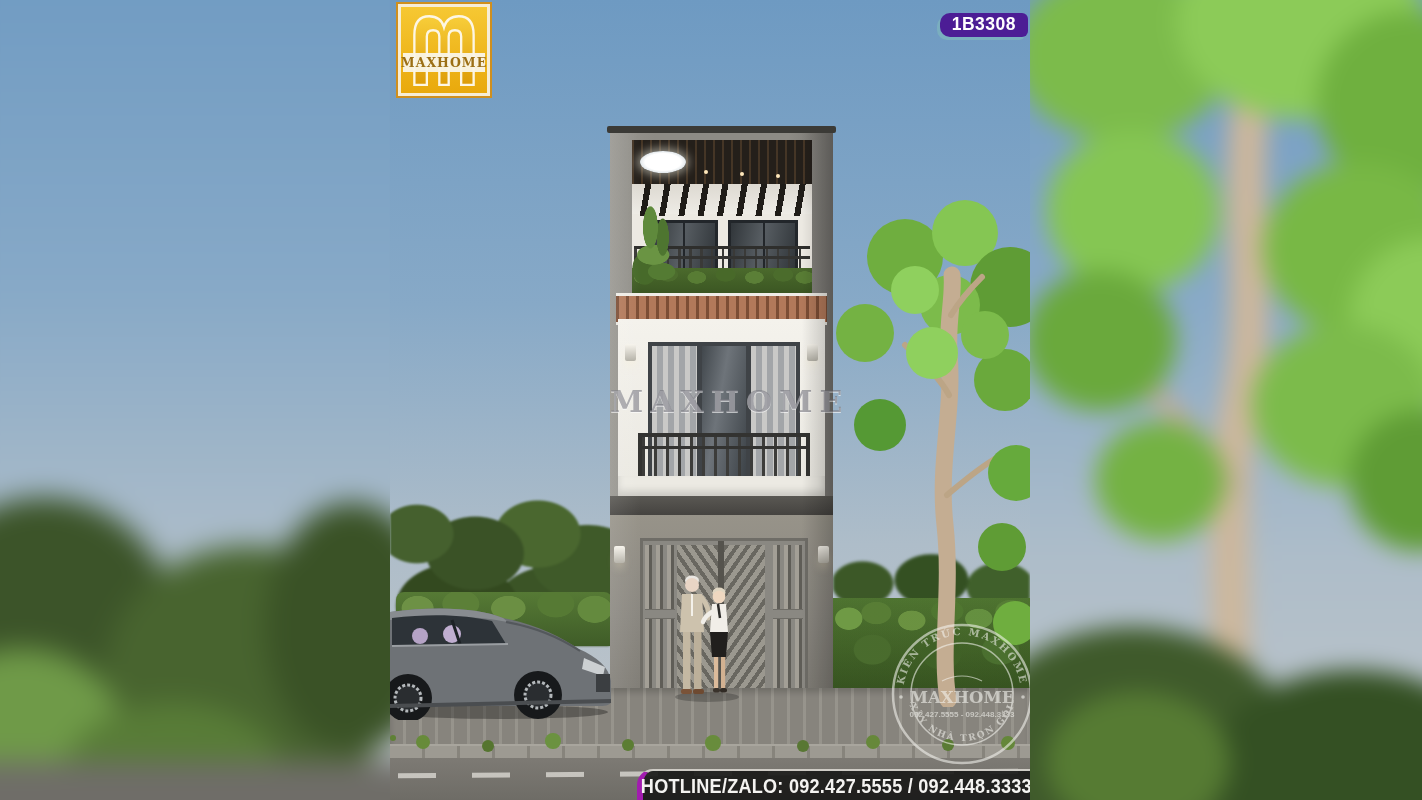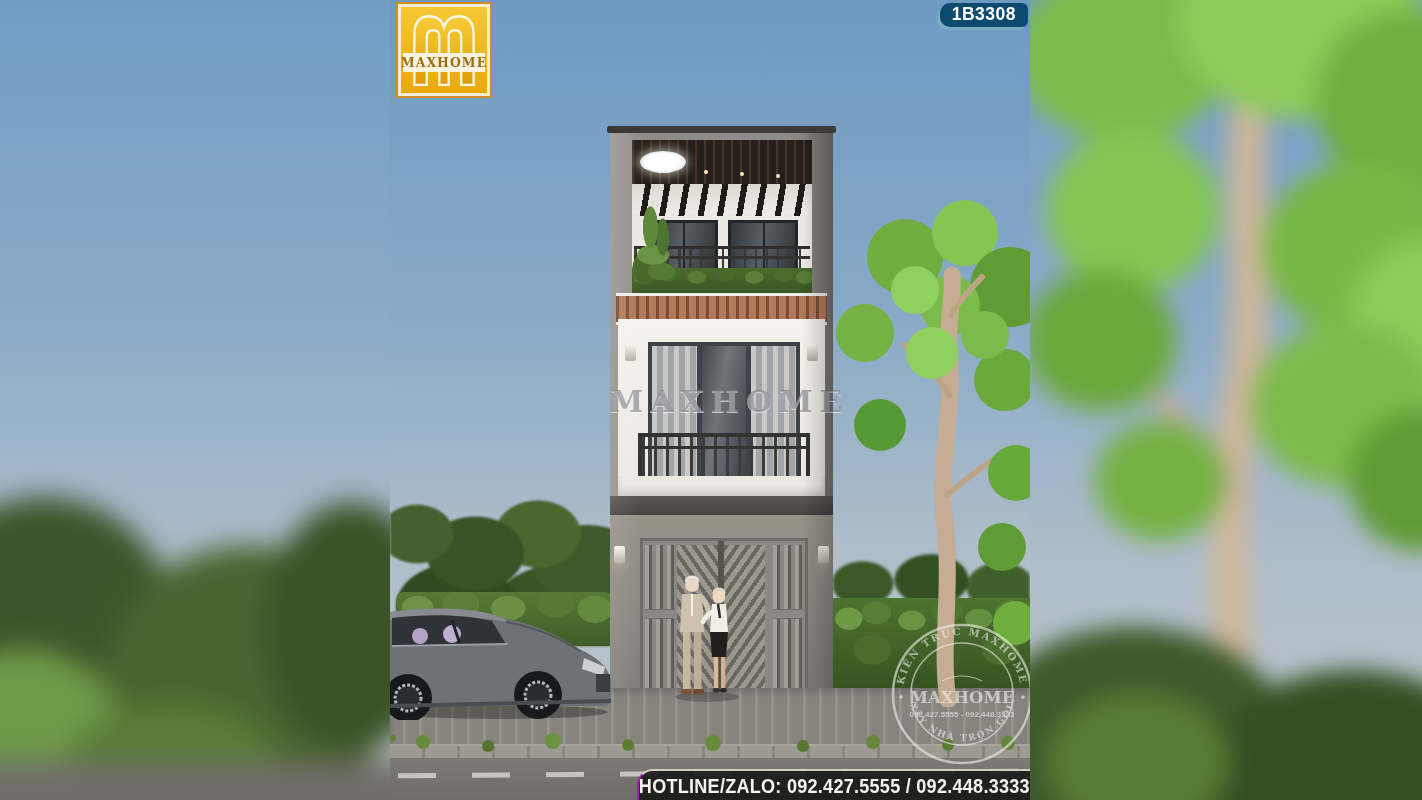--- a/index.html
+++ b/index.html
@@ -138,25 +138,25 @@
   .gp{position:absolute;top:4px;bottom:4px;}
   .gp-slat{width:30px;background:repeating-linear-gradient(90deg,#a39f96 0 4px,#5f5d57 4px 7px,#8a8882 7px 11px);}
   #gp1{left:2px;} #gp4{right:2px;}
   .gp-chev-l{left:34px;width:41px;background:repeating-linear-gradient(55deg,#9b988f 0 5px,#696760 5px 9px);}
   .gp-chev-r{left:81px;width:41px;background:repeating-linear-gradient(-55deg,#9b988f 0 5px,#696760 5px 9px);}
   #gate-post{left:75px;top:0;bottom:0;width:6px;background:#55534d;}
   .gate-rail{height:8px;background:#8a8882;border-top:1px solid #6f6d67;border-bottom:1px solid #6f6d67;top:68px;}
   #grail1{left:2px;width:30px;} #grail2{right:2px;width:30px;}
   
   #footer-bar{left:247px;top:769px;right:0;bottom:0;background:rgba(28,28,27,.94);
-    border-top:2px solid #cfccc6;border-left:2px solid #a21caf;border-top-left-radius:16px;
+    border-top:2px solid #cfccc6;border-left:6px solid #a21caf;border-top-left-radius:16px;
     display:flex;align-items:center;justify-content:center;}
   #footer-bar span{font-size:21px;font-weight:bold;color:#f4f3f1;white-space:nowrap;
     transform:scaleX(.86);letter-spacing:.3px;}
-  #badge{right:2px;top:3px;padding:1px 12px 2px;border-radius:10px 6px 6px 10px;background:#0c4a6e;
+  #badge{right:2px;top:13px;padding:1px 12px 2px;border-radius:10px 6px 6px 10px;background:#4c1d95;
     color:#fff;font-size:17.5px;font-weight:bold;letter-spacing:.5px;
     box-shadow:-3px 3px 0 rgba(125,180,190,.75);}
   #logo{left:8px;top:4px;width:92px;height:92px;background:linear-gradient(#f6c833,#e9a90c);
     border:3px solid #f6edd6;outline:2px solid #cf8f1e;box-sizing:border-box;}
   #logo-band{left:2px;right:2px;top:53%;height:19px;background:rgba(250,246,232,.95);
     display:flex;align-items:center;justify-content:center;
     font-family:"DejaVu Serif",serif;font-weight:bold;font-size:12.5px;color:#9c6f15;letter-spacing:1px;}
   #stamp{left:497px;top:619px;width:150px;height:150px;opacity:.58;}
   
   #car{left:0;top:598px;width:226px;height:122px;}

